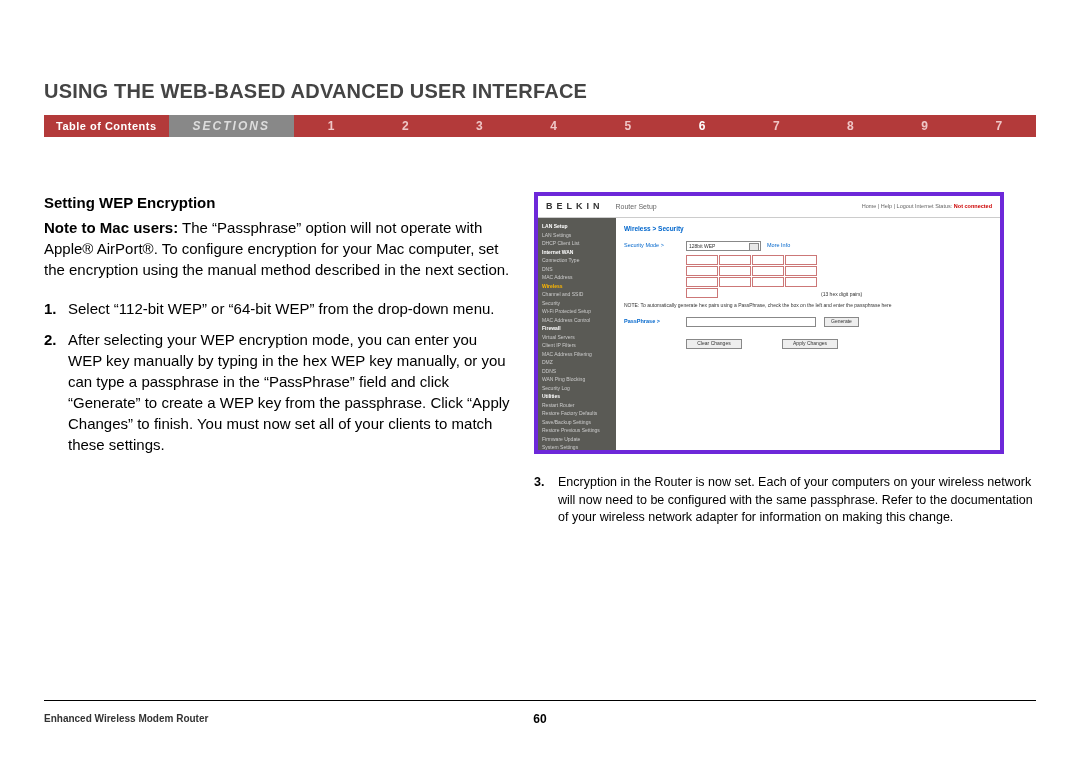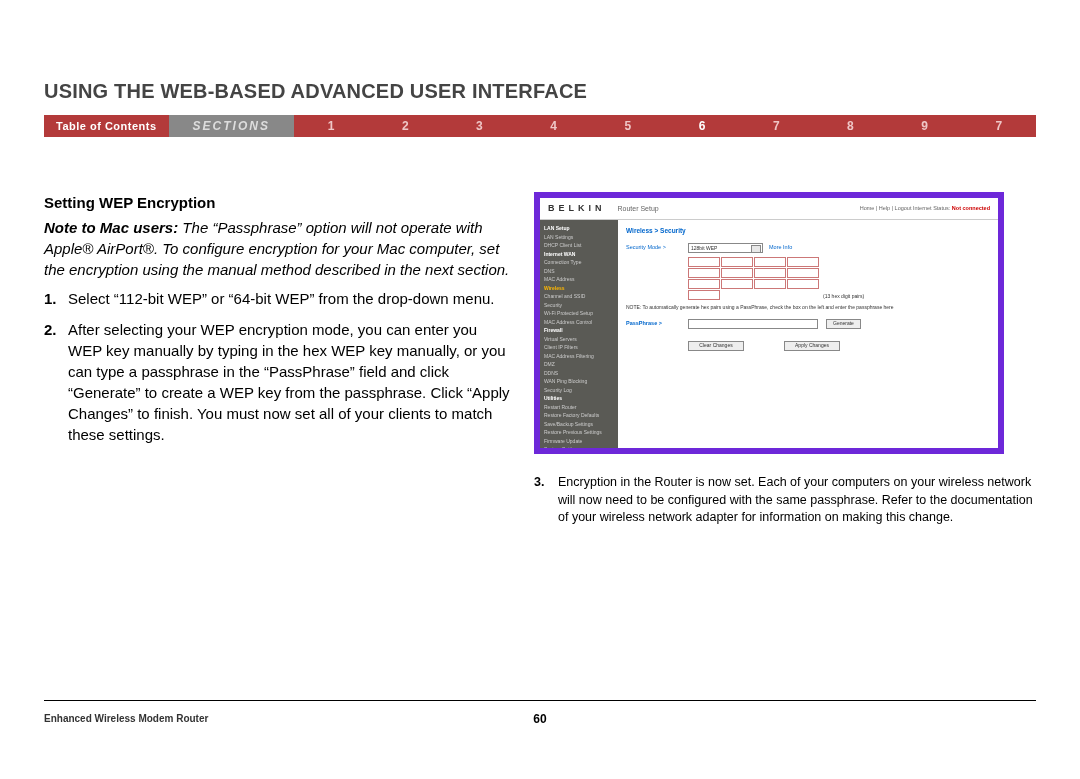--- a/index.html
+++ b/index.html
@@ -81,33 +81,33 @@
   }
   .col-right {
     flex: 1;
     font-size: 12.5px;
     line-height: 1.4;
   }
   .subheading {
     font-weight: bold;
     margin-bottom: 4px;
   }
-  .para { margin-bottom: 8px; font-style: italic; }
+  .para { margin-bottom: 18px; }
   .ol-item {
     display: flex;
     margin-bottom: 10px;
   }
   .ol-num {
     font-weight: bold;
     width: 24px;
     flex-shrink: 0;
   }
   .ol-body { flex: 1; }
   .screenshot {
-    border: 6px solid #6d28d9;
+    border: 4px solid #6d28d9;
     width: 470px;
     height: 262px;
     background: #fff;
     position: relative;
     font-size: 6px;
     color: #333;
     overflow: hidden;
   }
   .ss-header {
     height: 22px;

